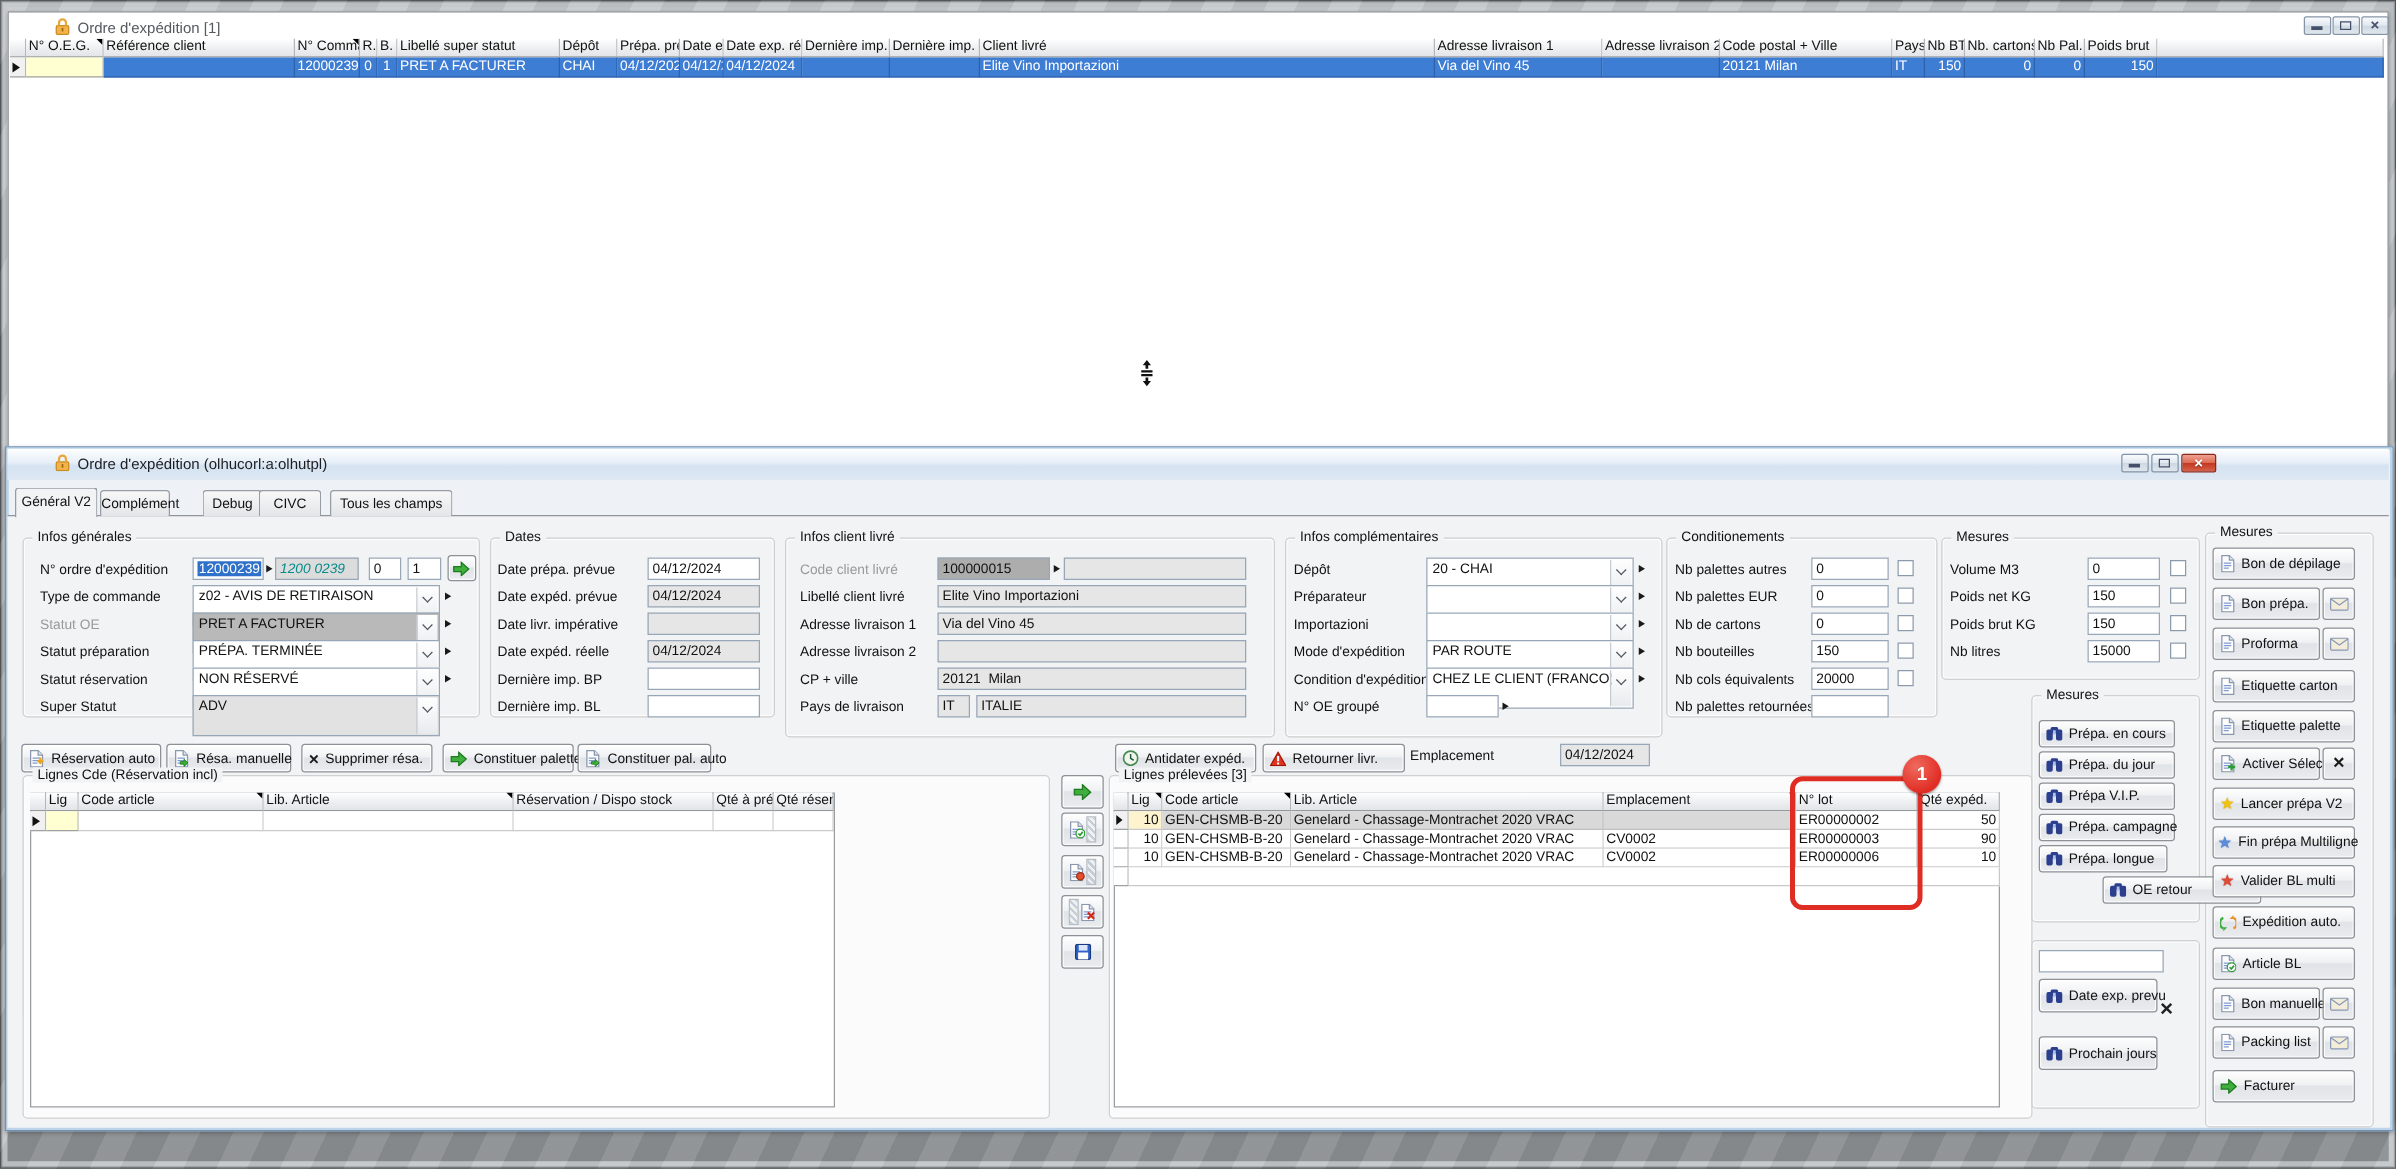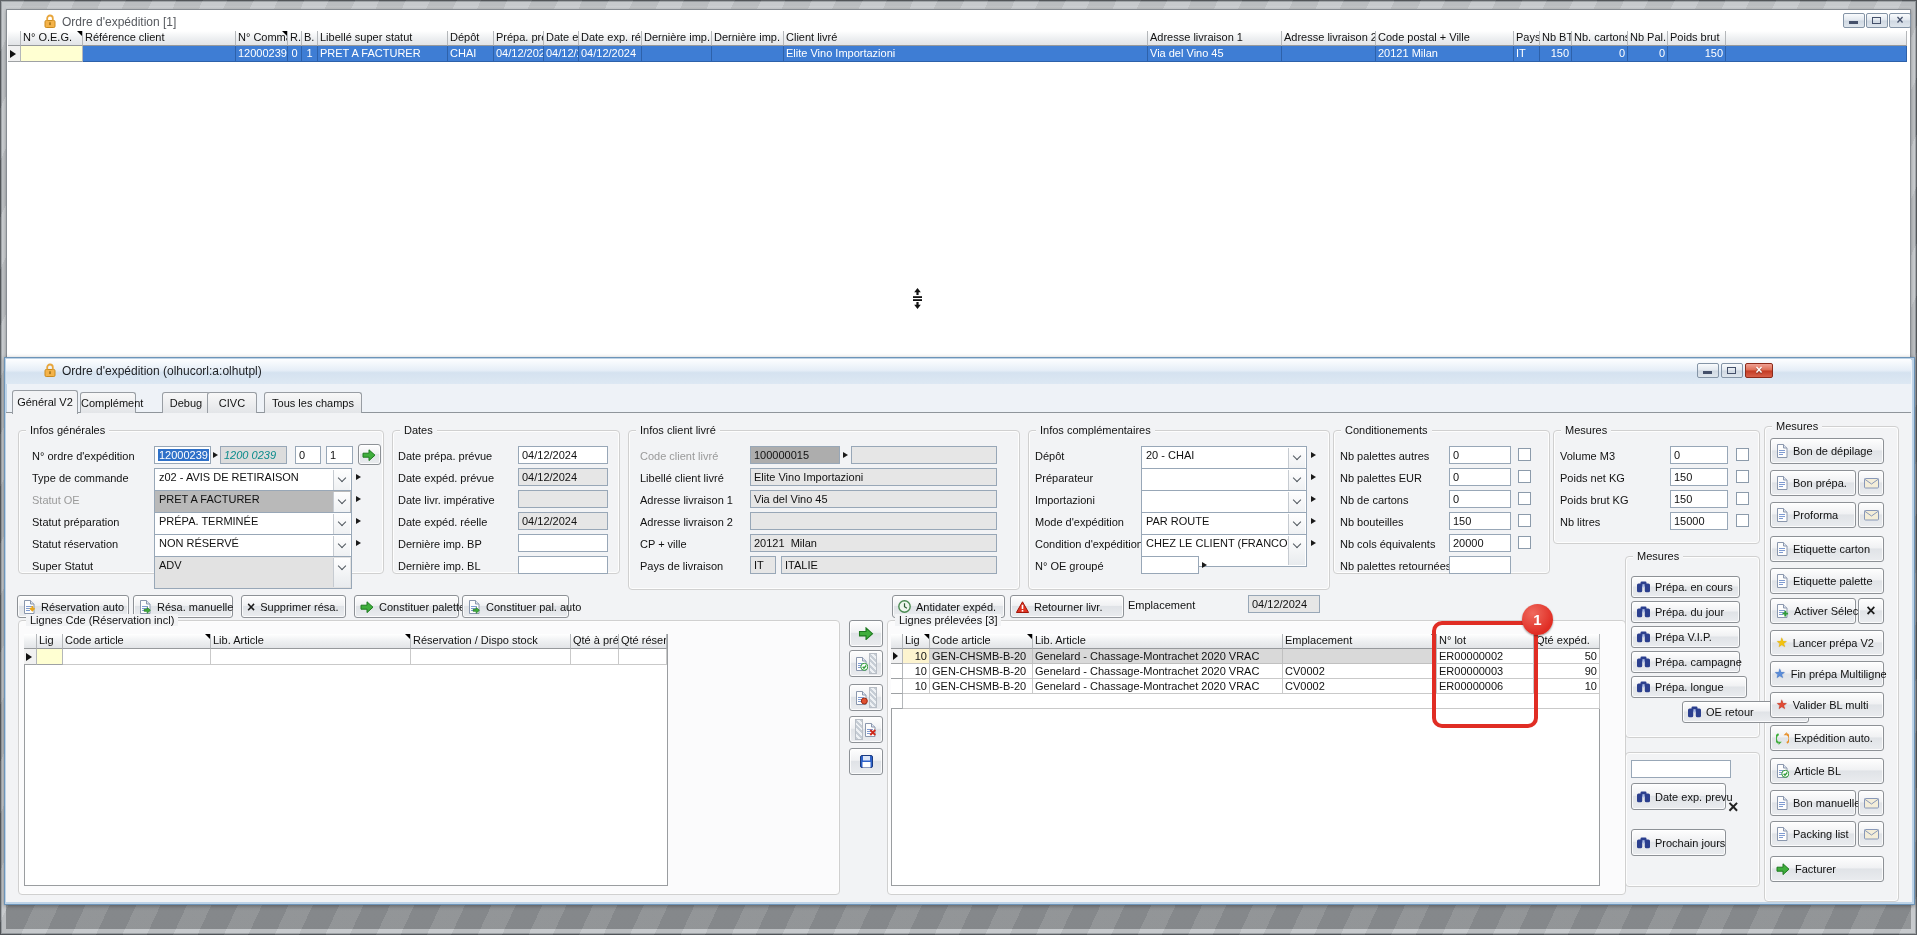--- a/index.html
+++ b/index.html
@@ -568,21 +568,21 @@
           <use href="#i-binoc"></use>
         </svg>
         <span>Prépa V.I.P.</span>
       </div>
     <div class="btn" style="left:1631px;top:651px;width:109px;height:22px">
         <svg class="ic" width="13" height="12" viewBox="0 0 13 12">
           <use href="#i-binoc"></use>
         </svg>
         <span>Prépa. campagne</span>
       </div>
-    <div class="btn" style="left:1631px;top:676px;width:116px;height:22px">
+    <div class="btn" style="left:1631px;top:676px;width:103px;height:22px">
         <svg class="ic" width="13" height="12" viewBox="0 0 13 12">
           <use href="#i-binoc"></use>
         </svg>
         <span>Prépa. longue</span>
       </div>
     <div class="btn" style="left:1682px;top:701px;width:127px;height:22px">
         <svg class="ic" width="13" height="12" viewBox="0 0 13 12">
           <use href="#i-binoc"></use>
         </svg>
         <span>OE retour</span>

